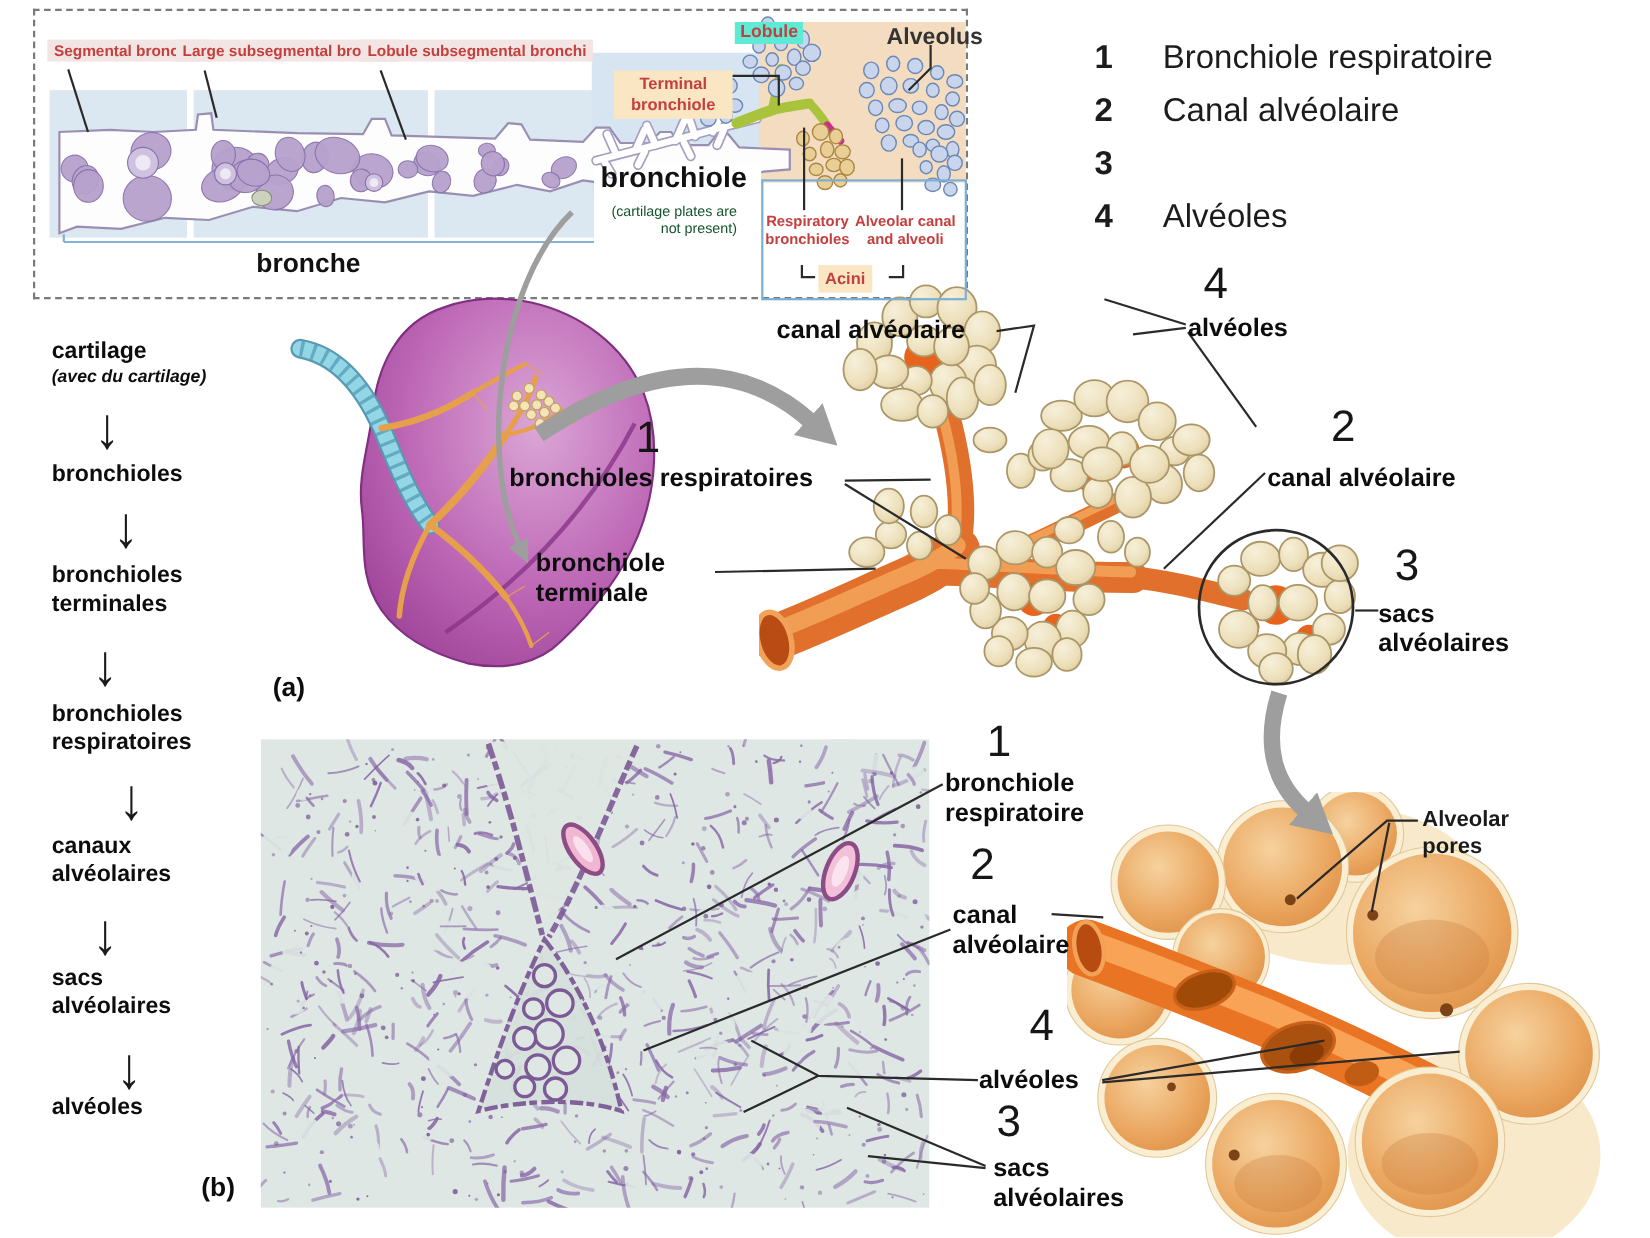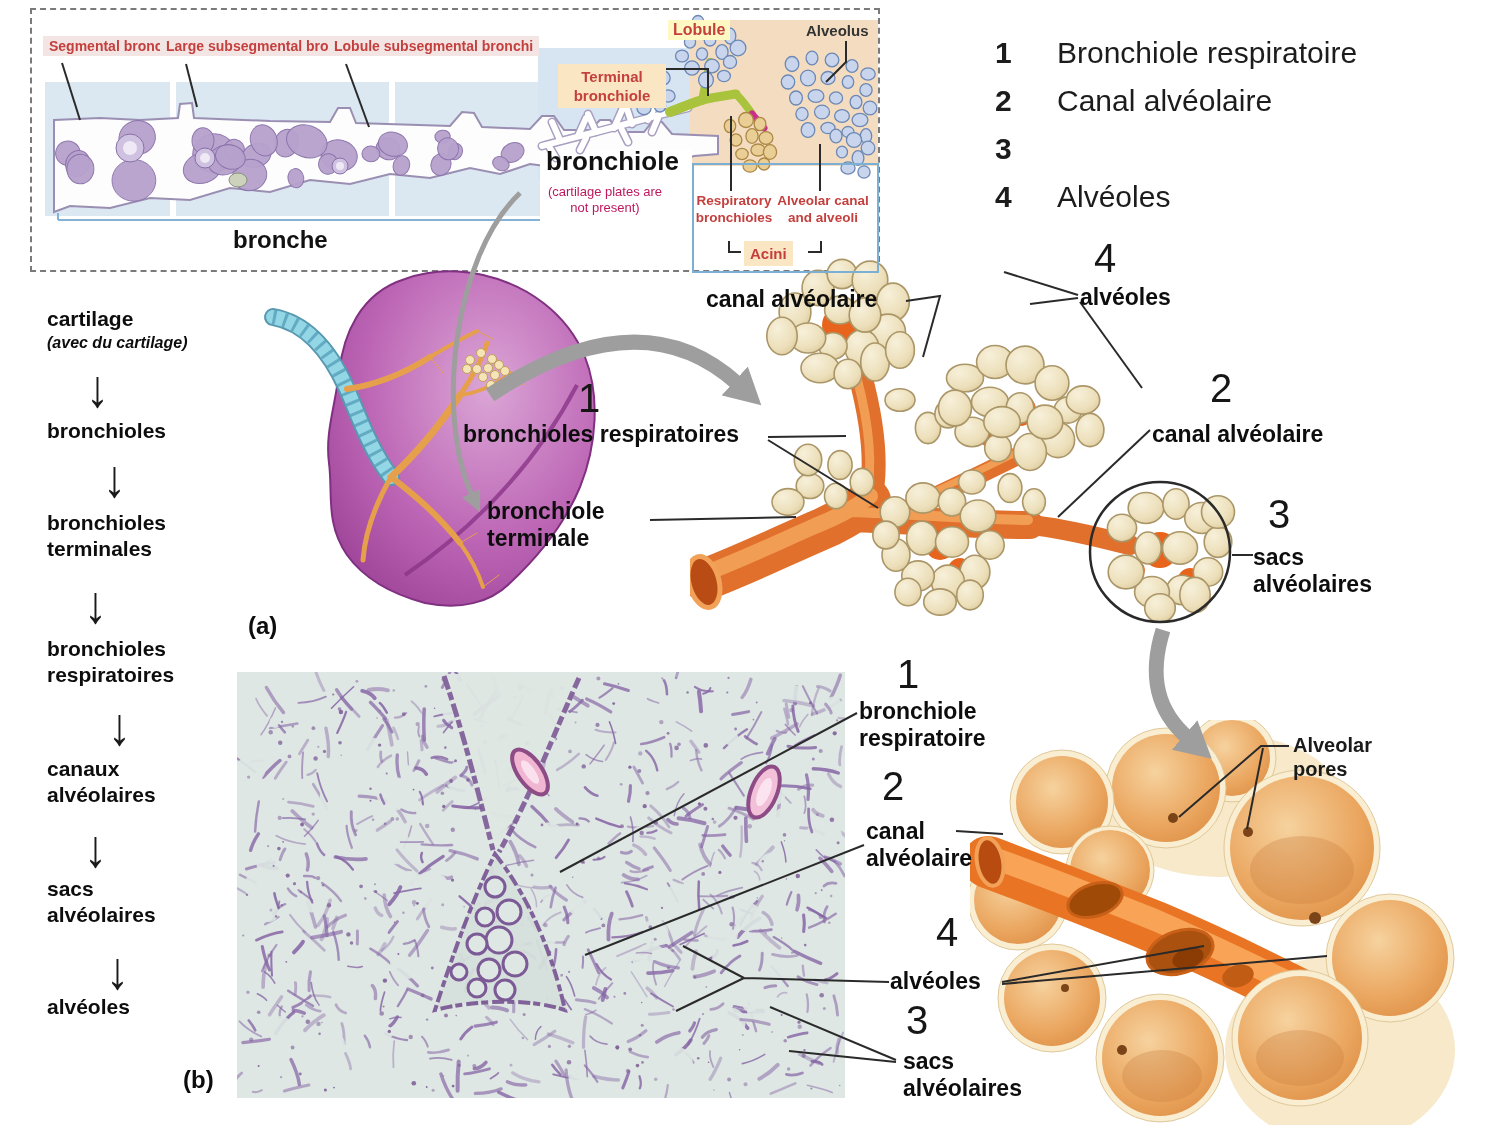--- a/index.html
+++ b/index.html
@@ -14,21 +14,21 @@
   .redlbl{font-size:14px;font-weight:bold;color:#c4403e;background:#f3e5e3;padding:2px 6px;white-space:nowrap;}
   .panel-top{border:2px dashed #7a7a7a;}
   .flowstep{font-weight:bold;font-size:21px;line-height:26px;color:#0d0d0d;}
   .flowsub{font-weight:bold;font-style:italic;font-size:16px;color:#0d0d0d;}
   .flowArrow{font-size:46px;line-height:46px;color:#1a1a1a;transform:scaleY(1.15);transform-origin:top left;}
   .legend-row{display:grid;grid-template-columns:38px auto;column-gap:24px;margin-bottom:14px;}
   .legend-num{font-weight:bold;font-size:30px;text-align:left;color:#1c1c1c;}
   .legend-label{font-weight:400;font-size:30px;color:#1c1c1c;white-space:nowrap;}
   .boxlbl{font-size:15px;font-weight:bold;color:#c4403e;background:#fbe6c3;text-align:center;line-height:19px;padding:3px 6px;}
   .smallred{font-size:13.5px;font-weight:bold;color:#c4403e;text-align:center;line-height:17px;}
-  .graynote{font-size:13px;color:#be185d;text-align:center;line-height:16px;}
+  .graynote{font-size:13px;color:#14532d;text-align:right;line-height:16px;}
   .z60{z-index:60;}
 </style>
 </head>
 <body>
 
 <div class="canvas">
 
   <div class="abs panel-top" style="left:30px;top:8px;width:846px;height:260px;"></div>
 
   <svg class="layer" style="left:30px;top:8px;" width="850" height="264" viewBox="0 0 850 264">
@@ -1291,22 +1291,22 @@
         <path d="M1263,748 L1247,829"></path>
     </g>
     <circle cx="1160" cy="552" r="70" fill="none" stroke="#2a2a2a" stroke-width="2.5"></circle>
   </svg>
 
   <div class="abs redlbl z60" style="left:43px;top:36px;">Segmental bronchus</div>
   <div class="abs redlbl z60" style="left:160px;top:36px;">Large subsegmental bronchi</div>
   <div class="abs redlbl z60" style="left:328px;top:36px;">Lobule subsegmental bronchi</div>
   <div class="abs boxlbl pre z60" style="left:558px;top:44px;width:96px;margin-top:20px;">Terminal
 bronchiole</div>
-  <div class="abs z60" style="left:668px;top:20px;font-size:16px;font-weight:bold;color:#c4403e;background:#fef9c3;padding:1px 5px;">Lobule</div>
-  <div class="abs z60" style="left:806px;top:22px;font-size:15px;font-weight:bold;color:#333;">Alveolus</div>
+  <div class="abs z60" style="left:668px;top:20px;font-size:16px;font-weight:bold;color:#c4403e;background:#5eead4;padding:1px 5px;">Lobule</div>
+  <div class="abs z60" style="left:806px;top:22px;font-size:21px;font-weight:bold;color:#333;">Alveolus</div>
   <div class="abs smallred pre z60" style="left:692px;top:192px;width:84px;">Respiratory
 bronchioles</div>
   <div class="abs smallred pre z60" style="left:777px;top:192px;width:92px;">Alveolar canal
 and alveoli</div>
   <div class="abs boxlbl z60" style="left:744px;top:241px;">Acini</div>
   <div class="abs z60" style="left:546px;top:146px;font-size:26px;font-weight:bold;">bronchiole</div>
   <div class="abs graynote pre z60" style="left:540px;top:184px;width:130px;">(cartilage plates are
 not present)</div>
   <div class="abs z60" style="left:233px;top:226px;font-size:24px;font-weight:bold;">bronche</div>
 

